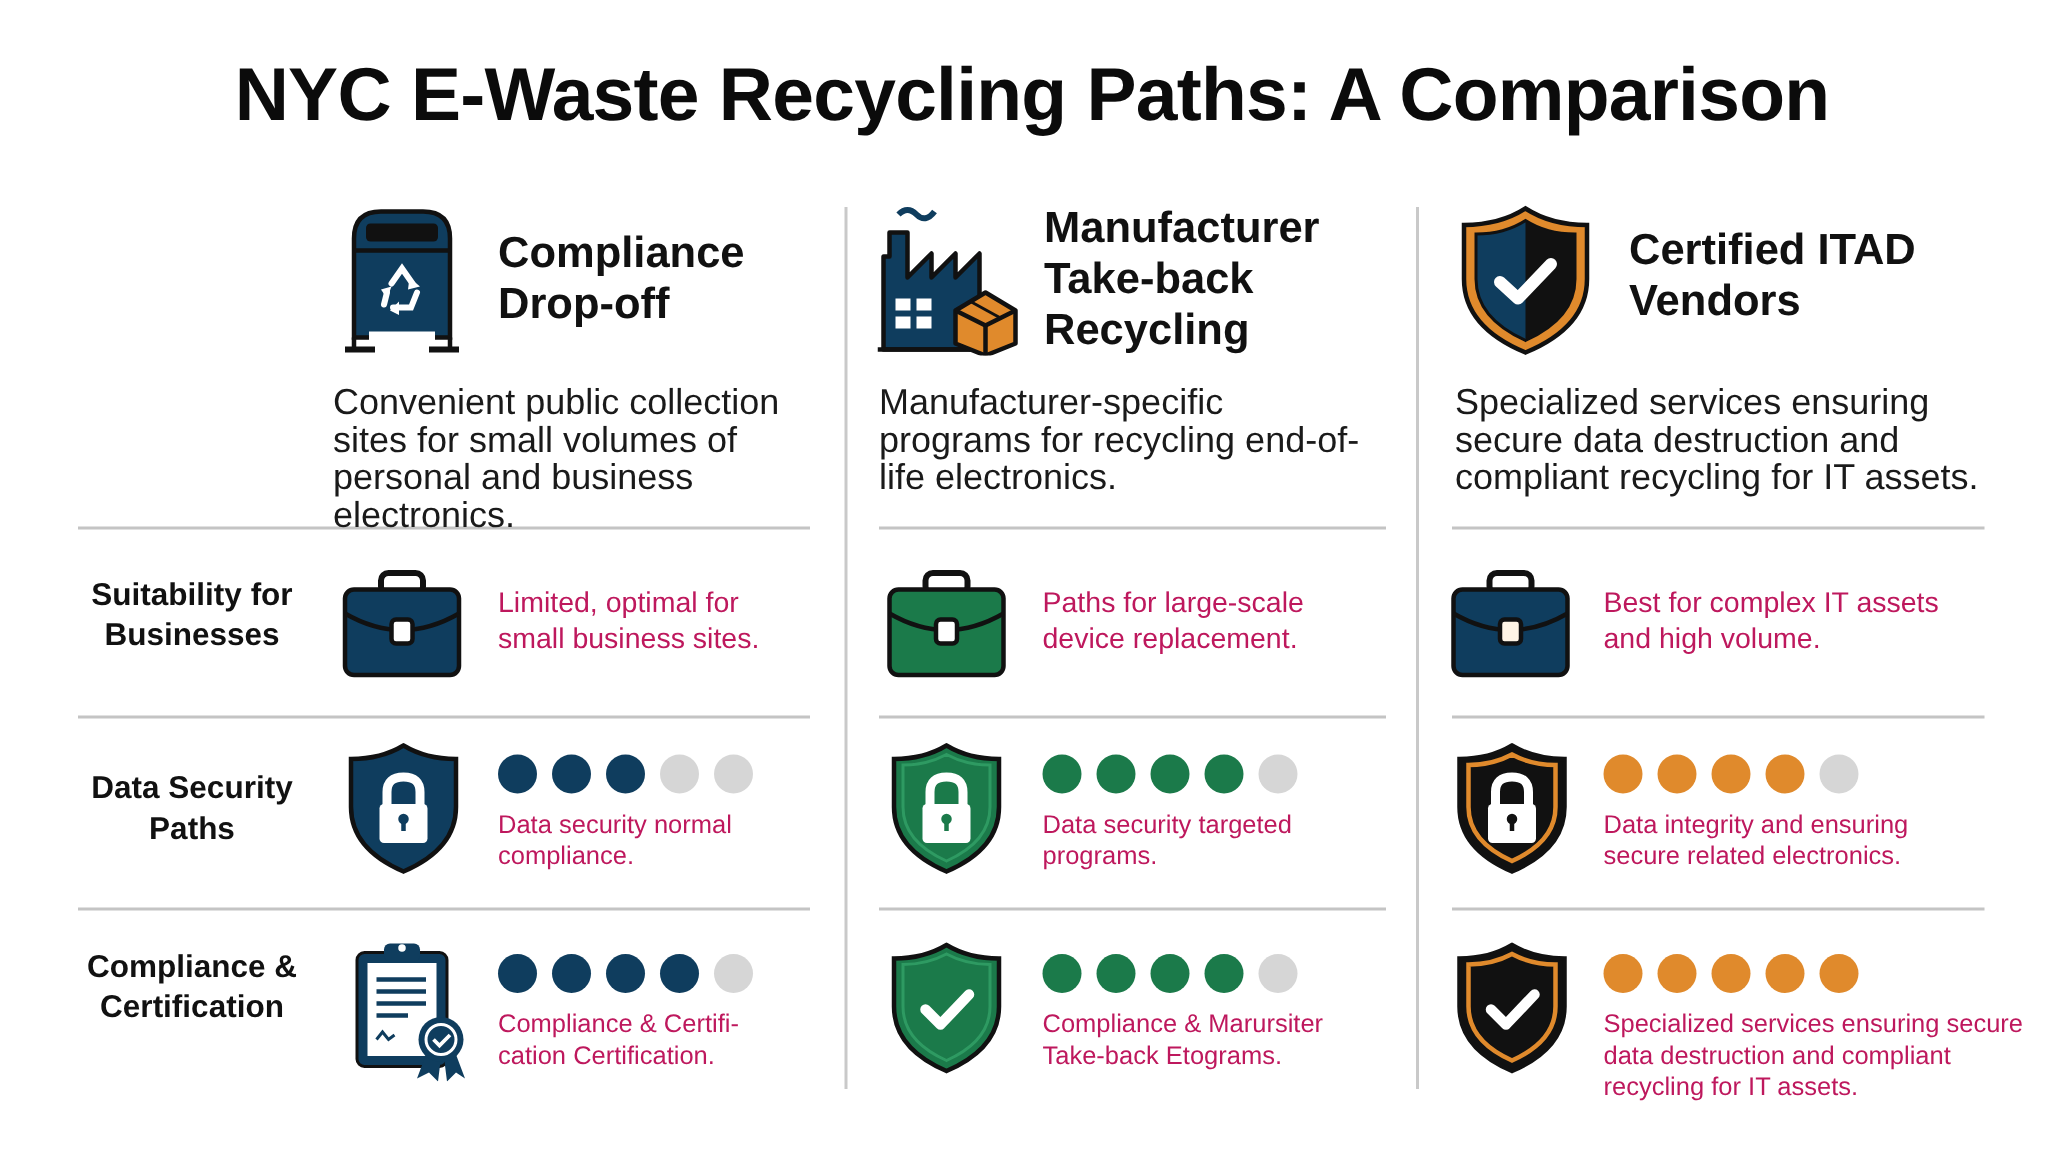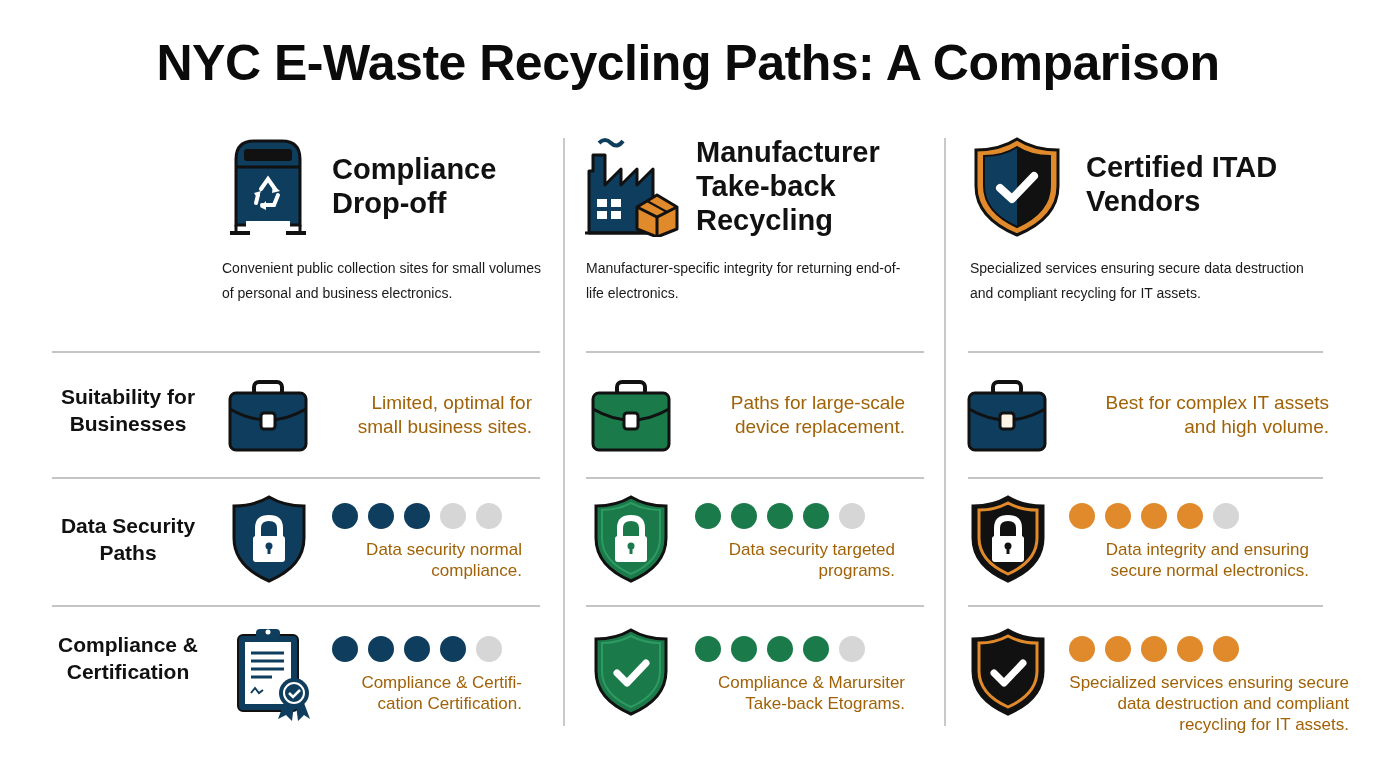--- a/index.html
+++ b/index.html
@@ -3,24 +3,24 @@
 <meta charset="utf-8">
 <style>
   * { box-sizing: border-box; margin: 0; padding: 0; }
   html, body { width: 1376px; height: 768px; background: #ffffff; overflow: hidden; }
   body { font-family: "Liberation Sans", "DejaVu Sans", sans-serif; color: #111; position: relative; }
   .title { position: absolute; left: 0; width: 1376px; top: 34px; text-align: center; font-size: 50px; font-weight: 700; letter-spacing: -0.5px; color: #0b0b0b; }
   .vdiv { position: absolute; top: 138px; width: 2px; height: 588px; background: #c9c9c9; }
   .hdiv { position: absolute; height: 2px; background: #c4c4c4; }
   .col-head { position: absolute; display: flex; align-items: center; }
   .col-title { font-size: 29px; font-weight: 700; line-height: 34px; color: #111; }
-  .col-desc { position: absolute; font-size: 14px; line-height: 25px; color: #1a1a1a; }
+  .col-desc { position: absolute; font-size: 24px; line-height: 25px; color: #1a1a1a; }
   .row-label { position: absolute; left: 40px; width: 176px; text-align: center; font-size: 21px; font-weight: 700; line-height: 27px; color: #111; }
   .icon { position: absolute; }
-  .cell-text { position: absolute; font-size: 19px; line-height: 24px; color: #a16207; text-align: right; }
+  .cell-text { position: absolute; font-size: 19px; line-height: 24px; color: #be185d; }
   .cell-text.small { font-size: 17px; line-height: 21px; }
   .dots { position: absolute; display: flex; gap: 10px; }
   .dot { width: 26px; height: 26px; border-radius: 50%; }
 </style>
 </head>
 <body>
 
 <div class="title">NYC E-Waste Recycling Paths: A Comparison</div>
 
 <div class="vdiv" style="left:563px"></div>
@@ -126,21 +126,21 @@
       <rect x="26" y="74" width="10" height="8" fill="#fff"></rect>
     <line x1="0" y1="96" x2="62" y2="96" stroke="#111" stroke-width="3"></line>
     <polygon points="52,70 72,58 92,70 92,92 72,100 52,92" fill="#e08a2c" stroke="#111" stroke-width="3" stroke-linejoin="round"></polygon>
     <polyline points="52,70 72,80 92,70" fill="none" stroke="#111" stroke-width="3"></polyline>
     <line x1="72" y1="80" x2="72" y2="100" stroke="#111" stroke-width="3"></line>
     <line x1="62" y1="64" x2="82" y2="75" stroke="#111" stroke-width="2"></line>
   </svg>
   <div class="col-head" style="left:696px;top:135px;width:220px">
     <div class="col-title">Manufacturer Take-back Recycling</div>
   </div>
-  <div class="col-desc" style="left:586px;top:256px;width:330px">Manufacturer-specific integrity for returning end-of-life electronics.</div>
+  <div class="col-desc" style="left:586px;top:256px;width:330px">Manufacturer-specific programs for recycling end-of-life electronics.</div>
 
   <svg class="icon" style="left:590px;top:379px" width="82" height="74" viewBox="0 0 82 74">
     <rect x="27" y="3" width="28" height="14" rx="5" fill="none" stroke="#111" stroke-width="4"></rect>
     <rect x="3" y="14" width="76" height="57" rx="6" fill="#1b7a4a" stroke="#111" stroke-width="3"></rect>
     <path d="M3 30 Q41 52 79 30" fill="none" stroke="#111" stroke-width="3"></path>
     <rect x="34" y="34" width="14" height="16" rx="3" fill="#fff" stroke="#111" stroke-width="3"></rect>
   </svg>
   <div class="cell-text" style="left:695px;top:391px;width:210px">Paths for large-scale device replacement.</div>
 
   <svg class="icon" style="left:592px;top:494px" width="78" height="90" viewBox="0 0 78 90">
@@ -203,21 +203,21 @@
     <circle cx="39" cy="52" r="3.5" fill="#111"></circle>
       <rect x="37.5" y="52" width="3" height="8" fill="#111"></rect>
   </svg>
   <div class="dots" style="left:1069px;top:503px">
     <span class="dot" style="background:#e08a2c"></span>
     <span class="dot" style="background:#e08a2c"></span>
     <span class="dot" style="background:#e08a2c"></span>
     <span class="dot" style="background:#e08a2c"></span>
     <span class="dot" style="background:#d6d6d6"></span>
   </div>
-  <div class="cell-text small" style="left:1069px;top:539px;width:240px">Data integrity and ensuring secure normal electronics.</div>
+  <div class="cell-text small" style="left:1069px;top:539px;width:240px">Data integrity and ensuring secure related electronics.</div>
 
   <svg class="icon" style="left:969px;top:627px" width="78" height="90" viewBox="0 0 78 90">
     <path d="M39 3 Q54 12 74 12 L74 44 Q74 72 39 87 Q4 72 4 44 L4 12 Q24 12 39 3 Z" fill="#111" stroke="#111" stroke-width="3"></path>
     <path d="M39 9 Q52 16 68 16 L68 44 Q68 67 39 80 Q10 67 10 44 L10 16 Q26 16 39 9 Z" fill="none" stroke="#e08a2c" stroke-width="3"></path>
     <path d="M25 46 L35 56 L54 36" fill="none" stroke="#fff" stroke-width="7" stroke-linecap="round" stroke-linejoin="round"></path>
   </svg>
   <div class="dots" style="left:1069px;top:636px">
     <span class="dot" style="background:#e08a2c"></span>
     <span class="dot" style="background:#e08a2c"></span>
     <span class="dot" style="background:#e08a2c"></span>

